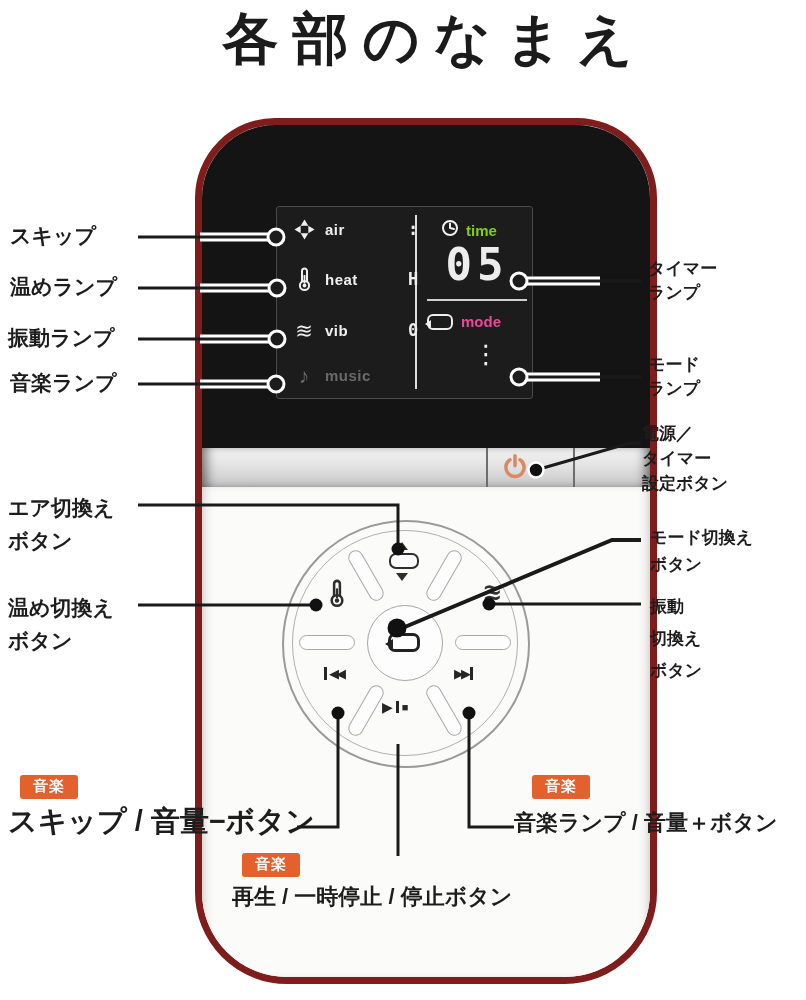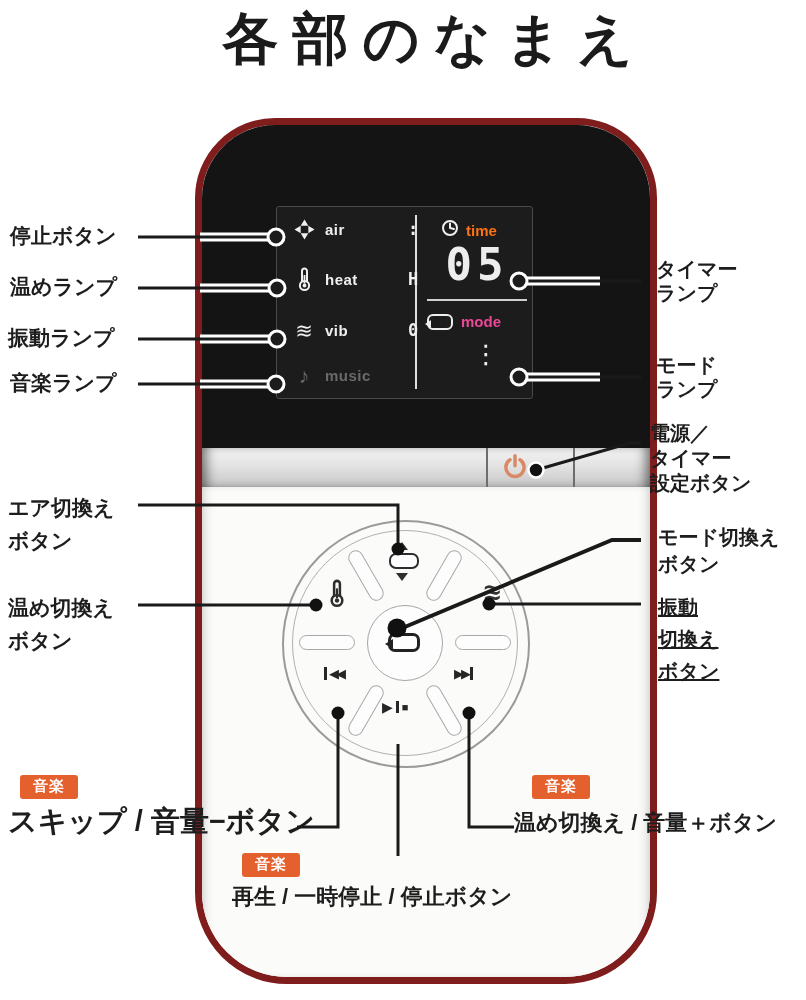--- a/index.html
+++ b/index.html
@@ -31,21 +31,21 @@
   .disp-ic{width:30px;display:flex;justify-content:center;align-items:center;}
   .disp-label{margin-left:6px;font-size:15px;font-weight:700;color:#efefef;letter-spacing:.5px;}
   .disp-ind{position:absolute;left:110px;width:28px;text-align:center;
             font-family:"DejaVu Sans Mono","Liberation Mono",monospace;
             font-size:17px;font-weight:700;color:#efefef;}
   .dim, .dim .disp-label{color:#6a6a6a !important;}
   .dim svg path, .dim span{color:#6a6a6a;}
   .wave-glyph{font-size:21px;color:#efefef;line-height:1;}
   .note-glyph{font-size:21px;color:#6a6a6a;line-height:1;}
   #time-row{position:absolute;left:164px;top:12px;display:flex;align-items:center;}
-  #time-label{margin-left:7px;font-size:15px;font-weight:700;color:#f97316;}
+  #time-label{margin-left:7px;font-size:15px;font-weight:700;color:#84cc16;}
   #time-value{position:absolute;left:148px;top:32px;width:104px;text-align:center;
               font-family:"DejaVu Sans Mono","Liberation Mono",monospace;
               font-size:44px;font-weight:700;color:#ededed;letter-spacing:5px;}
   #disp-rule{position:absolute;left:150px;top:92px;width:100px;height:2px;background:#cfcfcf;}
   #mode-row{position:absolute;left:150px;top:106px;display:flex;align-items:center;}
   #mode-label{margin-left:8px;font-size:15px;font-weight:700;color:#ec4899;}
   #mode-dots{position:absolute;left:196px;top:134px;width:20px;text-align:center;
              font-size:26px;color:#efefef;line-height:1;}
   .loop-w{width:22px;height:12px;border:2px solid #efefef;border-radius:6px;position:relative;}
   .loop-w:before{content:"";position:absolute;left:-4px;top:4px;border-top:4px solid transparent;
@@ -78,32 +78,32 @@
           border-radius:7px;}
   .loop-b:before{content:"";position:absolute;left:-6px;top:3px;border-top:5px solid transparent;
                  border-bottom:5px solid transparent;border-right:8px solid #222;}
 
   
   #power-btn{position:absolute;left:298px;top:327px;width:30px;height:30px;}
 
   
   .label{position:absolute;font-size:21px;font-weight:600;line-height:24px;color:#1d1d1d;
          white-space:pre-line;z-index:5;}
-  .label.sm{font-size:20px;margin-left:8px;}
+  .label.sm{font-size:17px;}
   #lbl-air-lamp{left:10px;top:224px;}
   #lbl-heat-lamp{left:10px;top:275px;}
   #lbl-vib-lamp{left:8px;top:326px;}
   #lbl-music-lamp{left:10px;top:371px;}
   #lbl-timer-lamp{left:648px;top:257px;}
   #lbl-mode-lamp{left:648px;top:353px;}
   #lbl-power{left:642px;top:421px;line-height:25px;}
   #lbl-air-switch{left:8px;top:491px;line-height:33px;}
   #lbl-heat-switch{left:8px;top:591px;line-height:33px;}
   #lbl-mode-switch{left:650px;top:524px;line-height:27px;}
-  #lbl-vib-switch{left:650px;top:591px;line-height:32px;text-decoration:underline;}
+  #lbl-vib-switch{left:650px;top:591px;line-height:32px;}
   #lbl-skip-minus{left:8px;top:809px;font-size:29px;}
   #lbl-skip-plus{left:514px;top:811px;font-size:22px;}
   #lbl-play-stop{left:232px;top:885px;font-size:22px;}
   .badge{position:absolute;background:#e4602c;color:#fff;font-size:15px;font-weight:700;
          padding:2px 13px 3px;border-radius:3px;z-index:5;letter-spacing:1px;}
   #badge-left{left:20px;top:775px;}
   #badge-right{left:532px;top:775px;}
   #badge-center{left:242px;top:853px;}
 
   
@@ -225,21 +225,21 @@
       <span class="skp-bar"></span>
   </div>
   <div class="pad-play">
     <span class="ply-tri">▶</span>
     <span class="ply-bar"></span>
     <span class="ply-sq">■</span>
   </div>
   <div class="loop-b"></div>
 </div>
 
-<div id="lbl-air-lamp" class="label">停止ボタン</div>
+<div id="lbl-air-lamp" class="label">スキップ</div>
 <div id="lbl-heat-lamp" class="label">温めランプ</div>
 <div id="lbl-vib-lamp" class="label">振動ランプ</div>
 <div id="lbl-music-lamp" class="label">音楽ランプ</div>
 <div id="lbl-timer-lamp" class="label sm">タイマー
 ランプ</div>
 <div id="lbl-mode-lamp" class="label sm">モード
 ランプ</div>
 <div id="lbl-power" class="label sm">電源／
 タイマー
 設定ボタン</div>
@@ -250,21 +250,21 @@
 <div id="lbl-mode-switch" class="label sm">モード切換え
 ボタン</div>
 <div id="lbl-vib-switch" class="label sm">振動
 切換え
 ボタン</div>
 
 <div id="badge-left" class="badge">音楽</div>
 <div id="badge-right" class="badge">音楽</div>
 <div id="badge-center" class="badge">音楽</div>
 <div id="lbl-skip-minus" class="label">スキップ / 音量−ボタン</div>
-<div id="lbl-skip-plus" class="label">温め切換え / 音量＋ボタン</div>
+<div id="lbl-skip-plus" class="label">音楽ランプ / 音量＋ボタン</div>
 <div id="lbl-play-stop" class="label">再生 / 一時停止 / 停止ボタン</div>
 
 <svg id="overlay" width="806" height="1000" viewBox="0 0 806 1000">
 
   <g stroke="#ffffff" stroke-width="9">
     <line x1="200" y1="237" x2="268" y2="237"></line>
     <line x1="200" y1="288" x2="269" y2="288"></line>
     <line x1="200" y1="339" x2="269" y2="339"></line>
     <line x1="200" y1="384" x2="268" y2="384"></line>
     <line x1="527" y1="281" x2="600" y2="281"></line>

